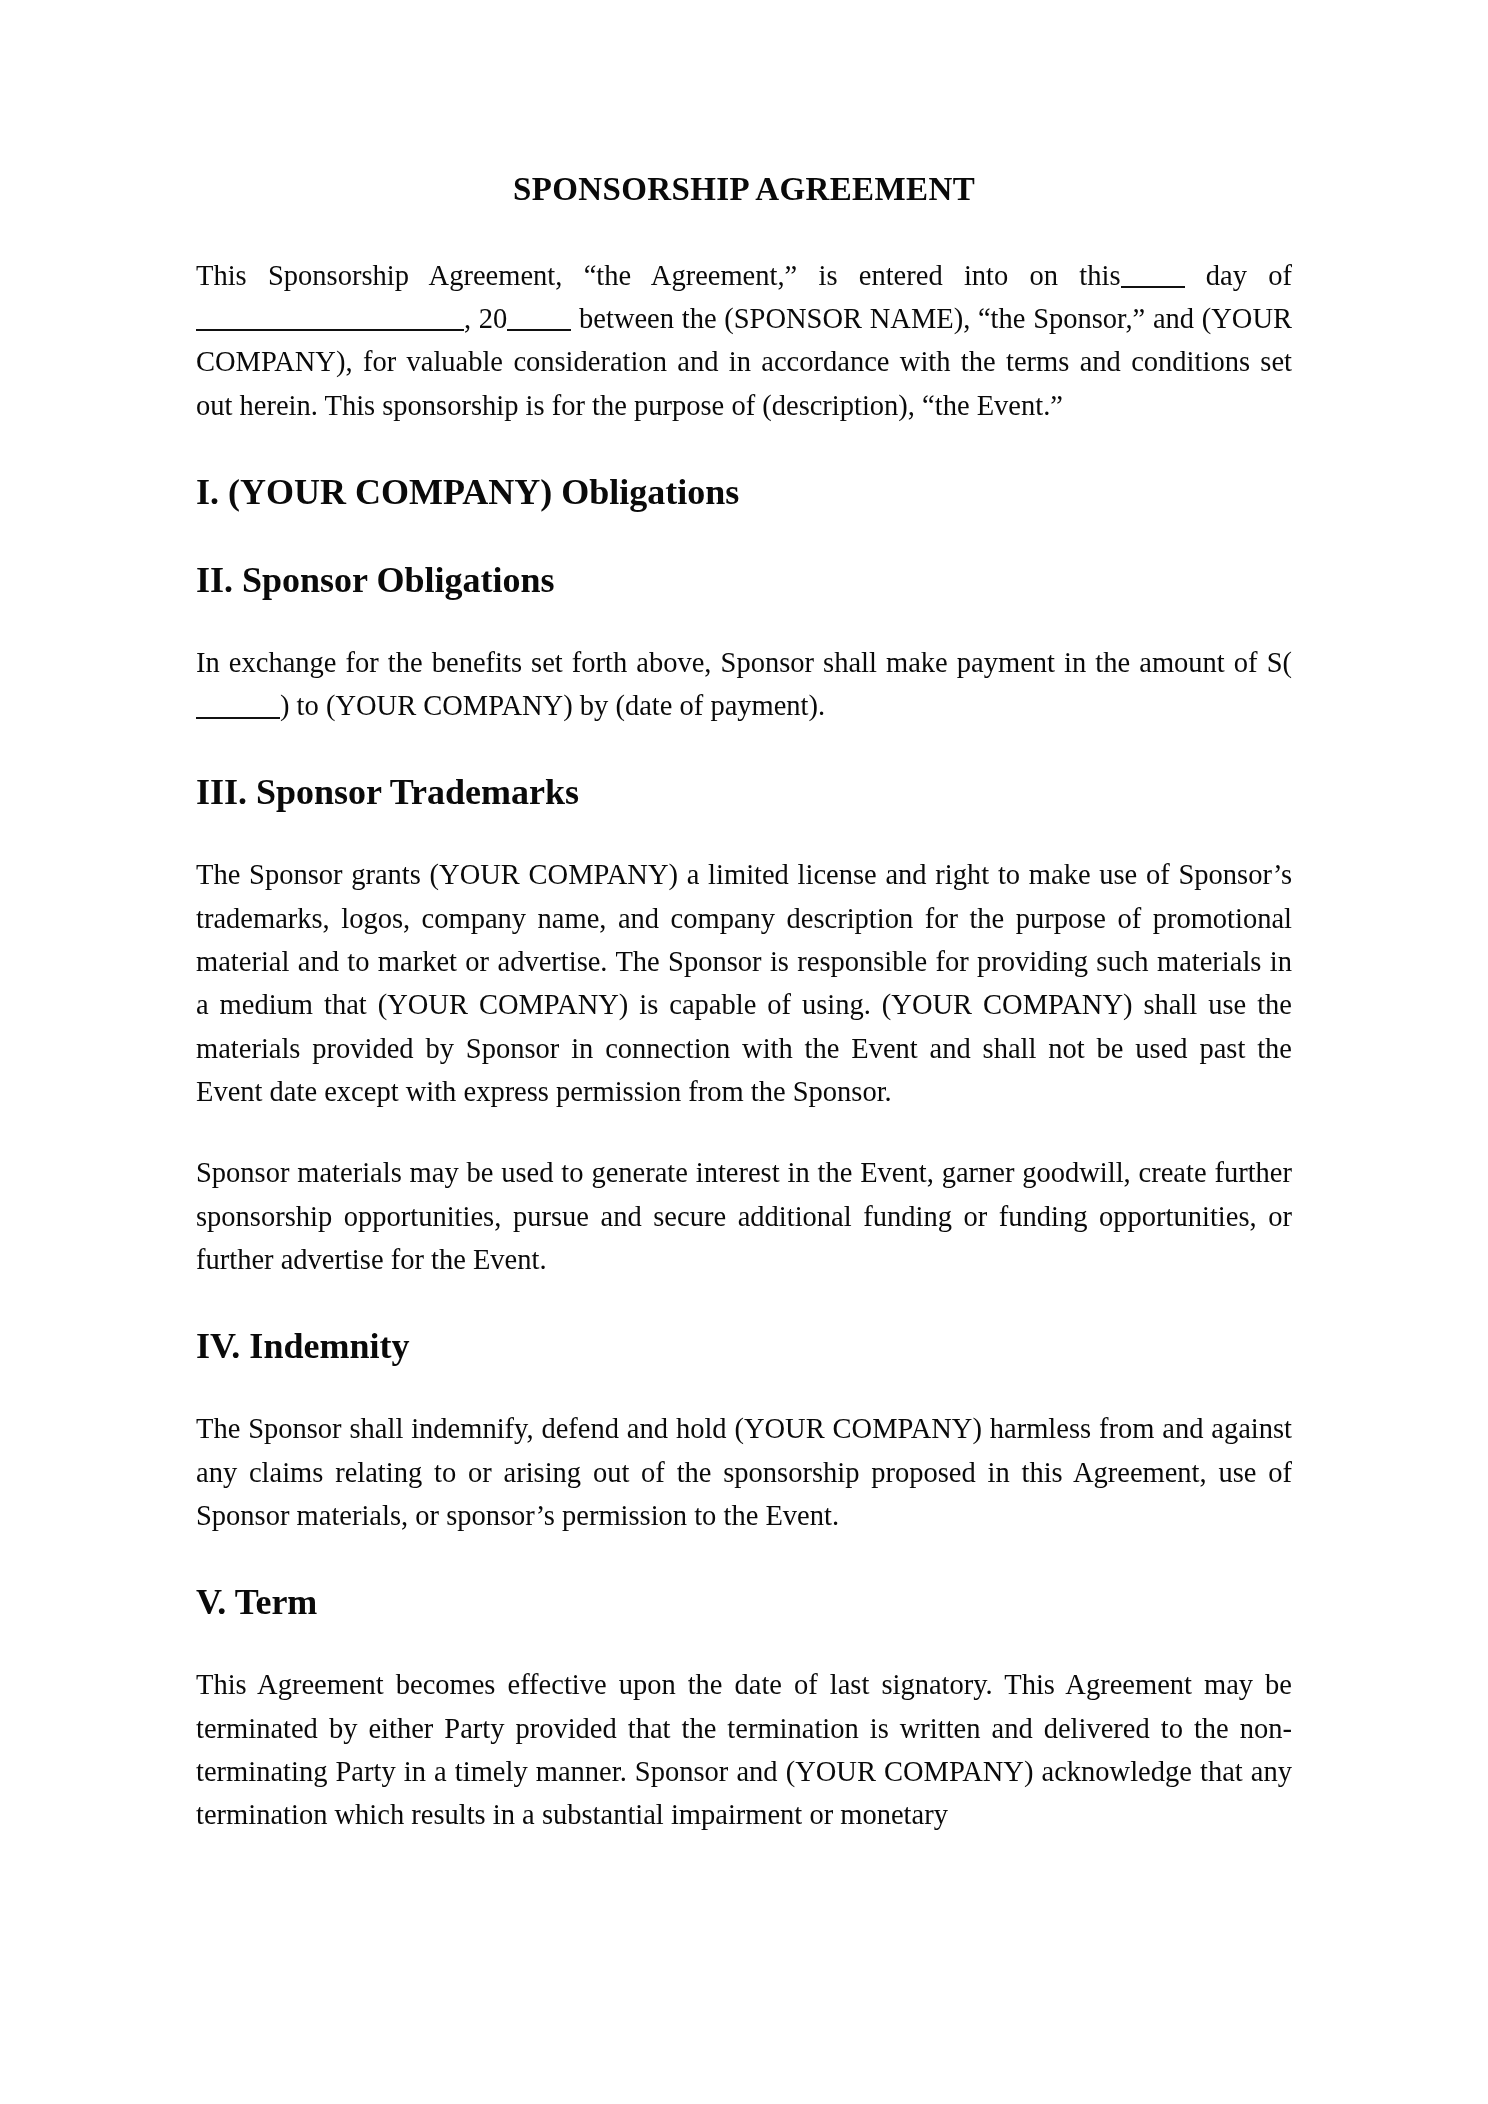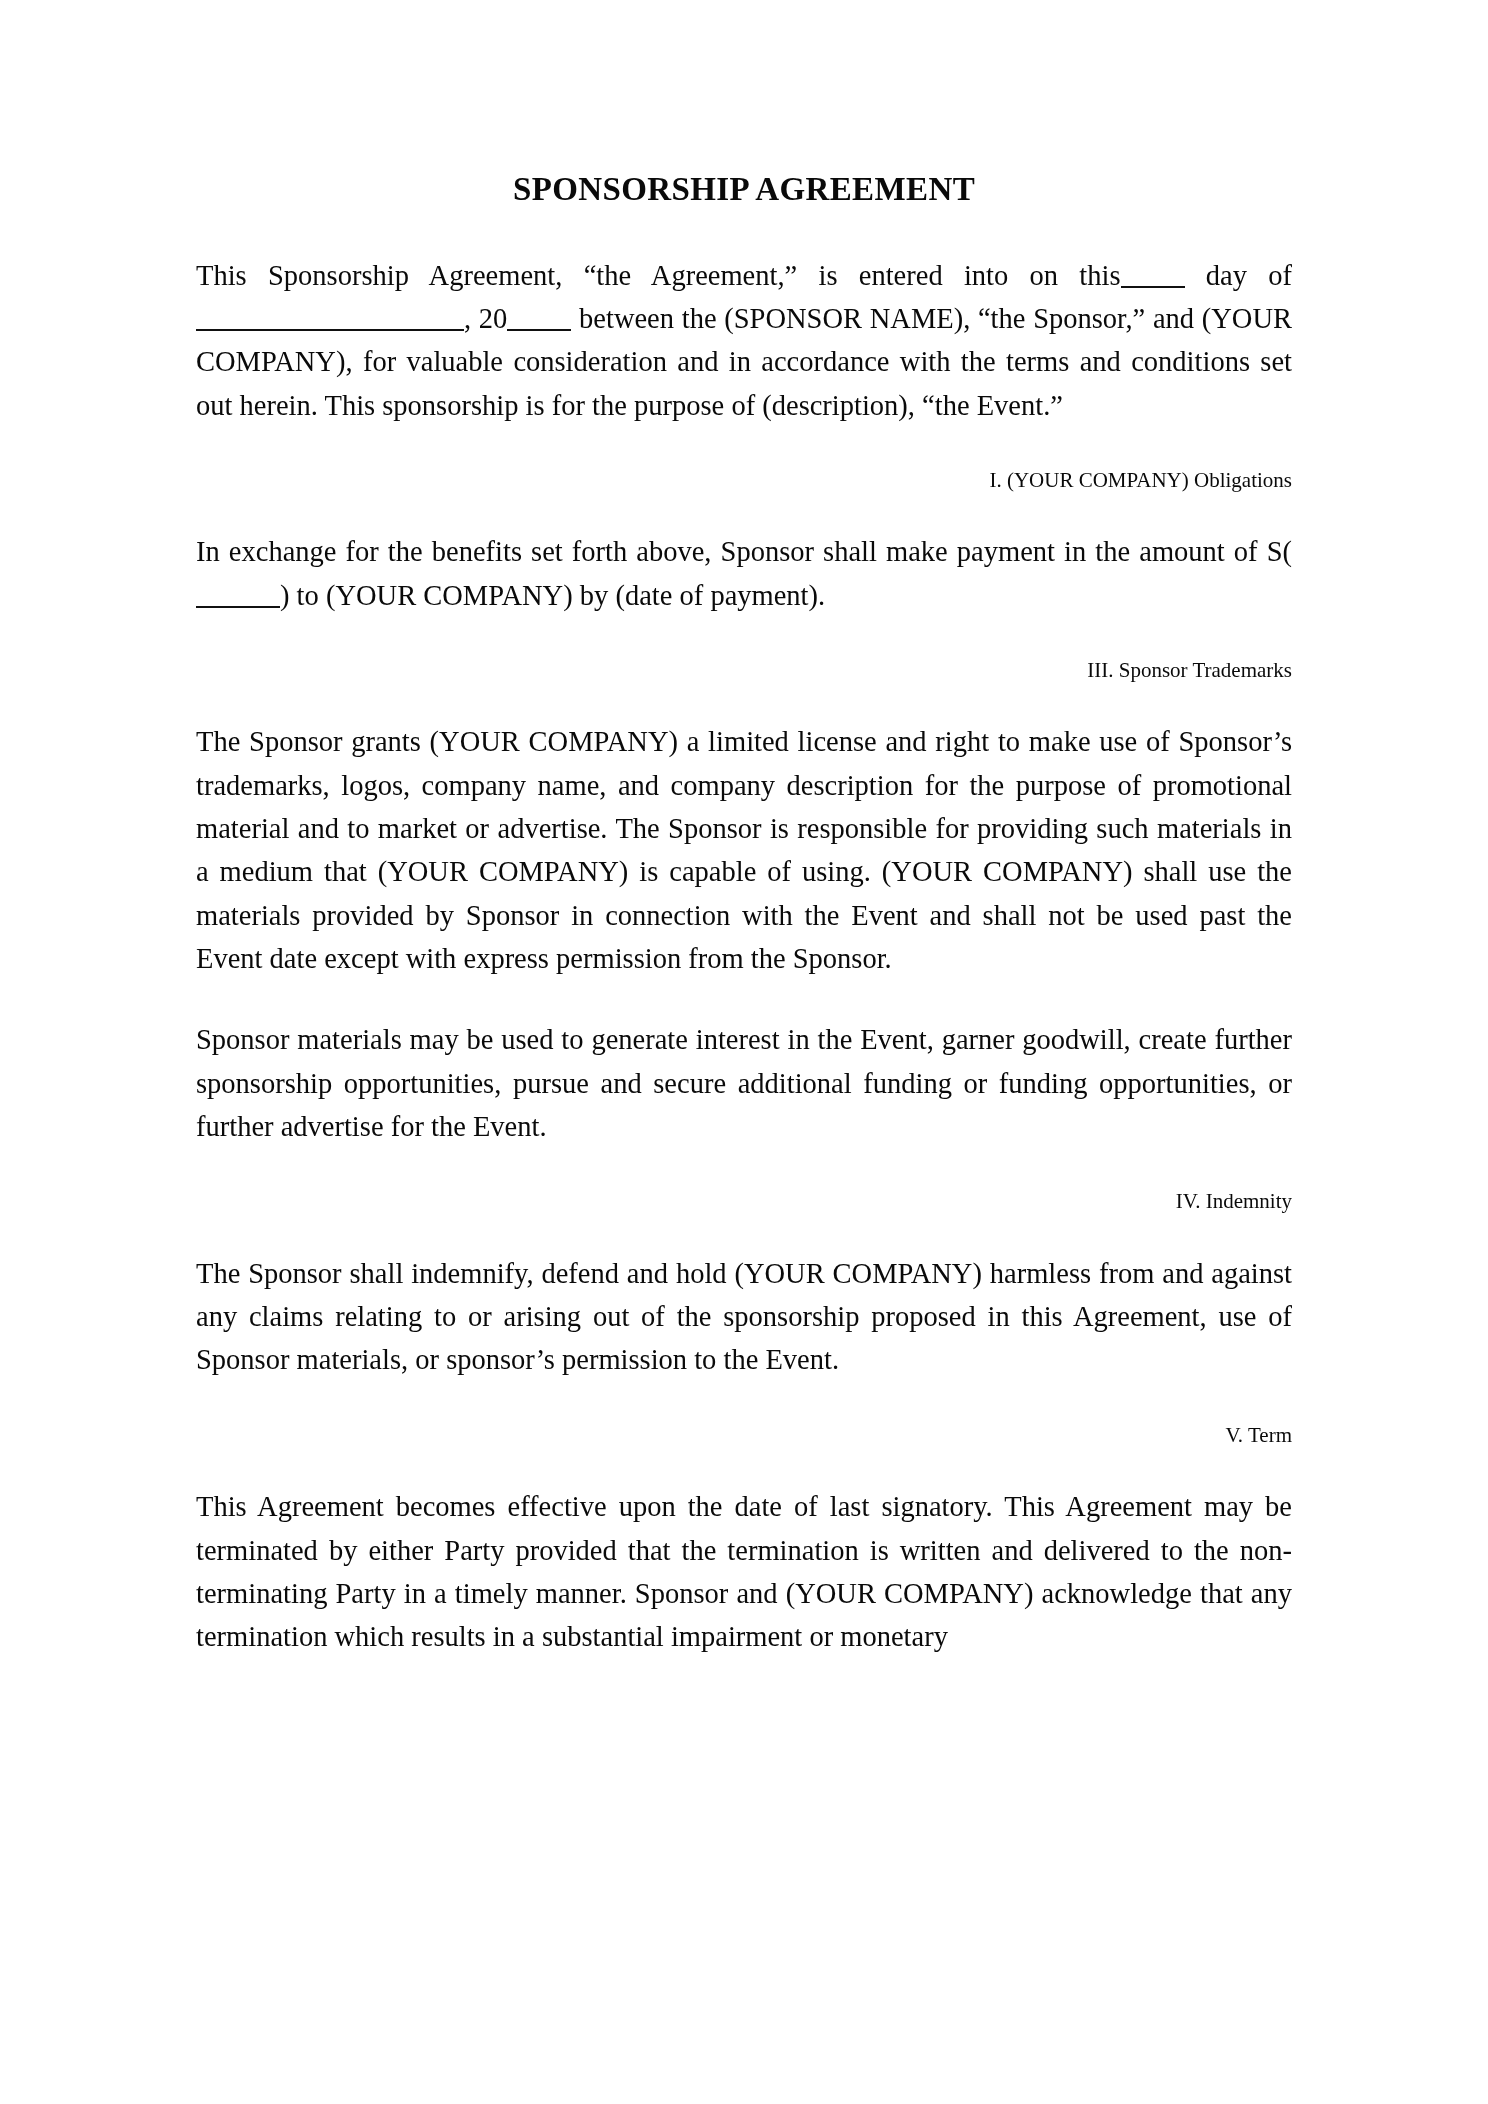--- a/index.html
+++ b/index.html
@@ -50,25 +50,25 @@
     text-justify: inter-word;
     margin: 0 0 38px 0;
     hyphens: none;
   }
 
   .para:last-child {
     margin-bottom: 12px;
   }
 
   .section-heading {
-    font-size: 21px;
-    font-weight: normal;
+    font-size: 36px;
+    font-weight: bold;
     line-height: 1.5;
     margin: 0 0 34px 0;
-    text-align: right;
+    text-align: left;
   }
 
   
   .blank-sm {
     display: inline-block;
     width: 64px;
     border-bottom: 2px solid #111;
     height: 1em;
     vertical-align: -0.12em;
   }
@@ -93,20 +93,21 @@
 <div class="page">
   <div class="content">
 
     <h1 class="doc-title">SPONSORSHIP AGREEMENT</h1>
 
     <p class="para"><span>This Sponsorship Agreement, “the Agreement,” is entered into on this</span><span class="blank-sm"></span> <span>day of</span> <span class="blank-lg"></span><span>, 20</span><span class="blank-sm"></span> <span>between the (SPONSOR NAME), “the Sponsor,” and (YOUR COMPANY), for valuable consideration and in accordance with the terms and conditions set out herein. This sponsorship is for the purpose of (description), “the Event.”</span></p>
 
     <h2 class="section-heading">I. (YOUR COMPANY) Obligations</h2>
 
 
+    <h2 class="section-heading">II. Sponsor Obligations</h2>
 
     <p class="para"><span>In exchange for the benefits set forth above, Sponsor shall make payment in the amount of S(</span><span class="blank-md"></span><span>) to (YOUR COMPANY) by (date of payment).</span></p>
 
     <h2 class="section-heading">III. Sponsor Trademarks</h2>
 
     <p class="para">The Sponsor grants (YOUR COMPANY) a limited license and right to make use of Sponsor’s trademarks, logos, company name, and company description for the purpose of promotional material and to market or advertise. The Sponsor is responsible for providing such materials in a medium that (YOUR COMPANY) is capable of using. (YOUR COMPANY) shall use the materials provided by Sponsor in connection with the Event and shall not be used past the Event date except with express permission from the Sponsor.</p>
 
     <p class="para">Sponsor materials may be used to generate interest in the Event, garner goodwill, create further sponsorship opportunities, pursue and secure additional funding or funding opportunities, or further advertise for the Event.</p>
 
     <h2 class="section-heading">IV. Indemnity</h2>

